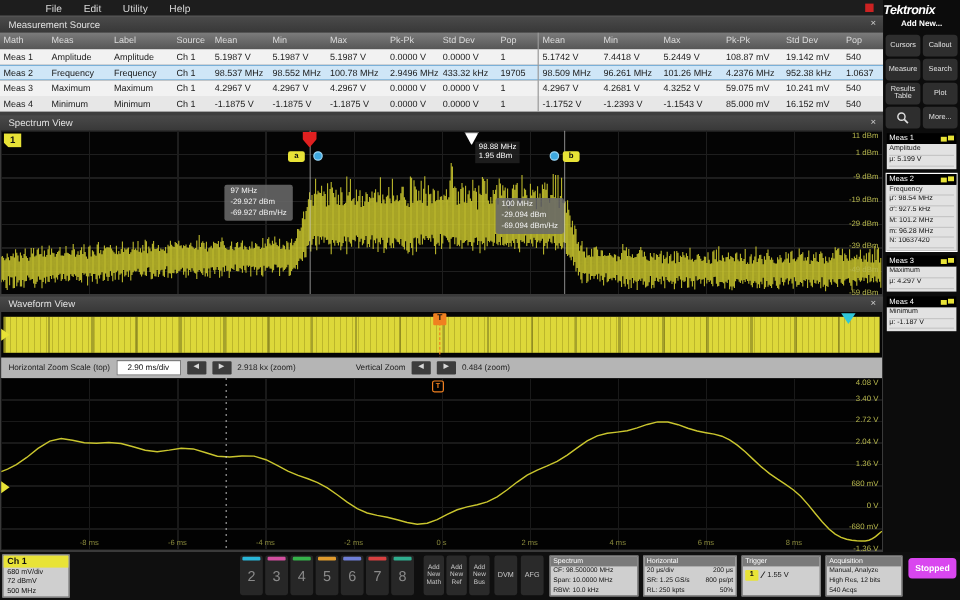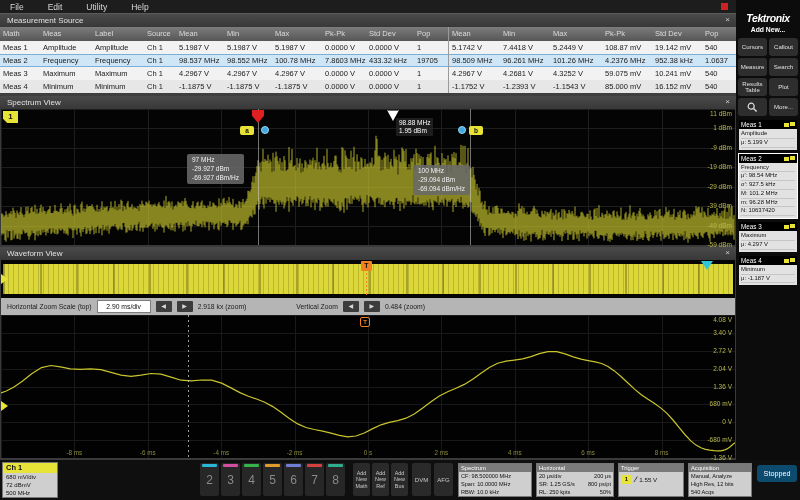--- a/index.html
+++ b/index.html
@@ -49,21 +49,21 @@
   .zb-btn{width:16px;height:11px;background:#3c3c3c;color:#d8d8d8;font-size:6px;text-align:center;line-height:11px;border-radius:1px;}
   .wave-plot{position:absolute;left:1px;top:68px;width:734px;height:143px;background:#020202;
     background-image:repeating-linear-gradient(to right,#191919 0 1px,transparent 1px 73.4px),
                      repeating-linear-gradient(to bottom,#191919 0 1px,transparent 1px 17.9px);}
   .xlab{position:absolute;bottom:2px;width:26px;text-align:center;font-size:6.3px;color:#8c8c3e;}
   .dotline{position:absolute;top:0;width:1px;height:143px;background-image:linear-gradient(rgba(220,220,220,.7) 40%,transparent 0);background-size:1px 5px;}
   .trig-ring{position:absolute;width:10px;height:10px;border:1.5px solid #f08020;border-radius:2px;color:#f08020;font-size:6px;font-weight:bold;text-align:center;line-height:9px;background:rgba(0,0,0,.5);box-sizing:border-box;}
   .gnd-arrow{position:absolute;left:0;width:0;height:0;border-left:7px solid #e8e337;border-top:5px solid transparent;border-bottom:5px solid transparent;}
   
   .sidebar{position:absolute;left:736px;top:0;width:64px;height:460px;background:#0c0c0c;}
-  .logo{margin-top:12px;text-align:center;font-size:10.5px;font-weight:bold;font-style:italic;color:#fff;letter-spacing:-.4px;}
+  .logo{margin-top:3px;font-size:10.5px;font-weight:bold;font-style:italic;color:#fff;letter-spacing:-.4px;}
   .addnew{text-align:center;font-size:6.8px;font-weight:bold;color:#fff;margin-top:2px;}
   .sb-grid{display:grid;grid-template-columns:29px 29px;gap:2px;justify-content:center;margin-top:5px;}
   .sb-btn{height:18px;background:#2e2e2e;border-radius:3px;color:#e0e0e0;font-size:6.1px;display:flex;align-items:center;justify-content:center;text-align:center;line-height:1.05;padding:1px;box-sizing:border-box;}
   .meas-badge{width:58px;margin:4px auto 0;}
   .mb-head{height:9px;background:#000;display:flex;align-items:center;position:relative;}
   .mb-title{font-size:6.3px;color:#fff;padding-left:2px;}
   .mb-icon{position:absolute;right:2px;top:2px;width:5px;height:4px;background:#e8e337;box-shadow:-6px 1px 0 #e8e337;}
   .mb-body{background:#e2e2e2;padding:1px 2px 2px;}
   .mb-line{font-size:5.9px;color:#111;line-height:1.32;white-space:nowrap;overflow:hidden;border-bottom:1px solid #c6c6c6;}
   .meas-badge.sel{outline:1px solid #fff;}
@@ -80,30 +80,30 @@
   .toolbtns{position:absolute;left:412px;top:3px;display:flex;gap:3px;}
   .toolbtn{width:19px;height:33px;background:#2a2a2a;border-radius:2px;color:#c8c8c8;font-size:6px;display:flex;align-items:center;justify-content:center;}
   .bbadge{position:absolute;top:3px;background:#cfcfcf;border:1px solid #777;box-sizing:border-box;height:34px;overflow:hidden;}
   .bb-head{height:8px;background:#7a7a7a;color:#fff;font-size:5.8px;padding-left:2px;line-height:8px;}
   .bb-line{font-size:5.6px;color:#111;padding:0 2px;line-height:8px;white-space:nowrap;overflow:hidden;}
   .bb-row{display:flex;justify-content:space-between;font-size:5.6px;color:#111;padding:0 2px;line-height:8px;}
   .trg-body{display:flex;align-items:center;gap:3px;padding:3px 2px;}
   .trg-chip{width:11px;height:9px;background:#e8e337;border-radius:1px;color:#111;font-size:6px;font-weight:bold;text-align:center;line-height:9px;}
   .trg-slope{font-size:8px;color:#111;font-weight:bold;}
   .trg-level{font-size:6.2px;color:#111;}
-  .stopped{position:absolute;left:757px;top:5px;width:40px;height:17px;background:#0c4a6e;border-radius:3px;color:#fff;font-size:7.2px;font-weight:normal;display:flex;align-items:center;justify-content:center;}
+  .stopped{position:absolute;left:757px;top:5px;width:40px;height:17px;background:#d946ef;border-radius:3px;color:#fff;font-size:7.2px;font-weight:bold;display:flex;align-items:center;justify-content:center;}
   svg.trace{position:absolute;left:0;top:0;}
 </style>
 </head>
 <body>
 
 <div class="app">
 
   <div class="menubar">
-    <div id="menu-items" style="display:flex;gap:24px;">
+    <div id="menu-items" style="display:flex;gap:18px;margin-left:28px;">
         <div class="menu-item">File</div>
         <div class="menu-item">Edit</div>
         <div class="menu-item">Utility</div>
         <div class="menu-item">Help</div>
       </div>
     <div class="menu-ind"></div>
   </div>
 
   <div class="results">
     <div class="panel-title">
@@ -148,21 +148,21 @@
           <div class="rt-cell">540</div>
         </div>
         <div class="rt-row sel" style="grid-template-columns: 40px 52px 52px 32px 48px 48px 50px 44px 48px 34px 52px 50px 52px 50px 50px 28px;">
           <div class="rt-cell">Meas 2</div>
           <div class="rt-cell">Frequency</div>
           <div class="rt-cell">Frequency</div>
           <div class="rt-cell">Ch 1</div>
           <div class="rt-cell">98.537 MHz</div>
           <div class="rt-cell">98.552 MHz</div>
           <div class="rt-cell">100.78 MHz</div>
-          <div class="rt-cell">7.8603 MHz</div>
+          <div class="rt-cell">2.9496 MHz</div>
           <div class="rt-cell">433.32 kHz</div>
           <div class="rt-cell">19705</div>
           <div class="rt-cell sep">98.509 MHz</div>
           <div class="rt-cell">96.261 MHz</div>
           <div class="rt-cell">101.26 MHz</div>
           <div class="rt-cell">4.2376 MHz</div>
           <div class="rt-cell">952.38 kHz</div>
           <div class="rt-cell">1.0637 M</div>
         </div>
         <div class="rt-row" style="grid-template-columns: 40px 52px 52px 32px 48px 48px 50px 44px 48px 34px 52px 50px 52px 50px 50px 28px;">

